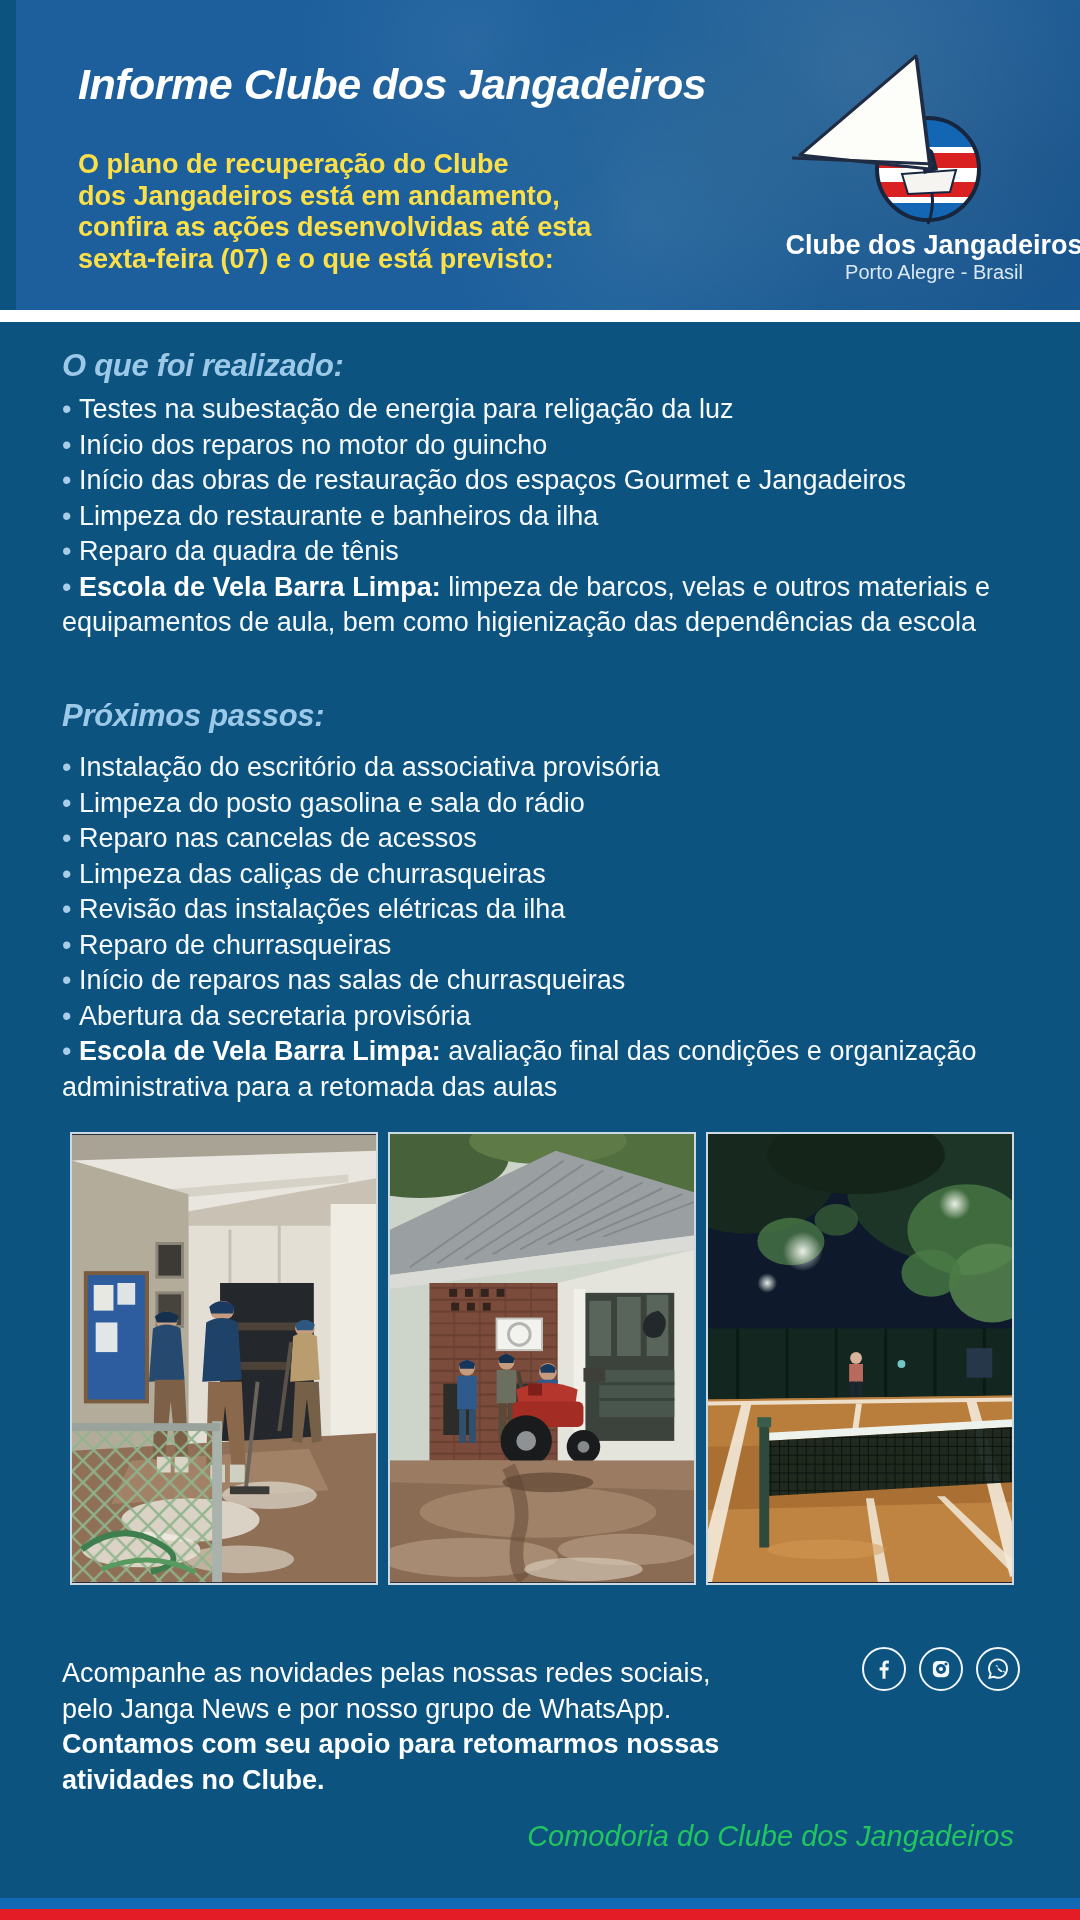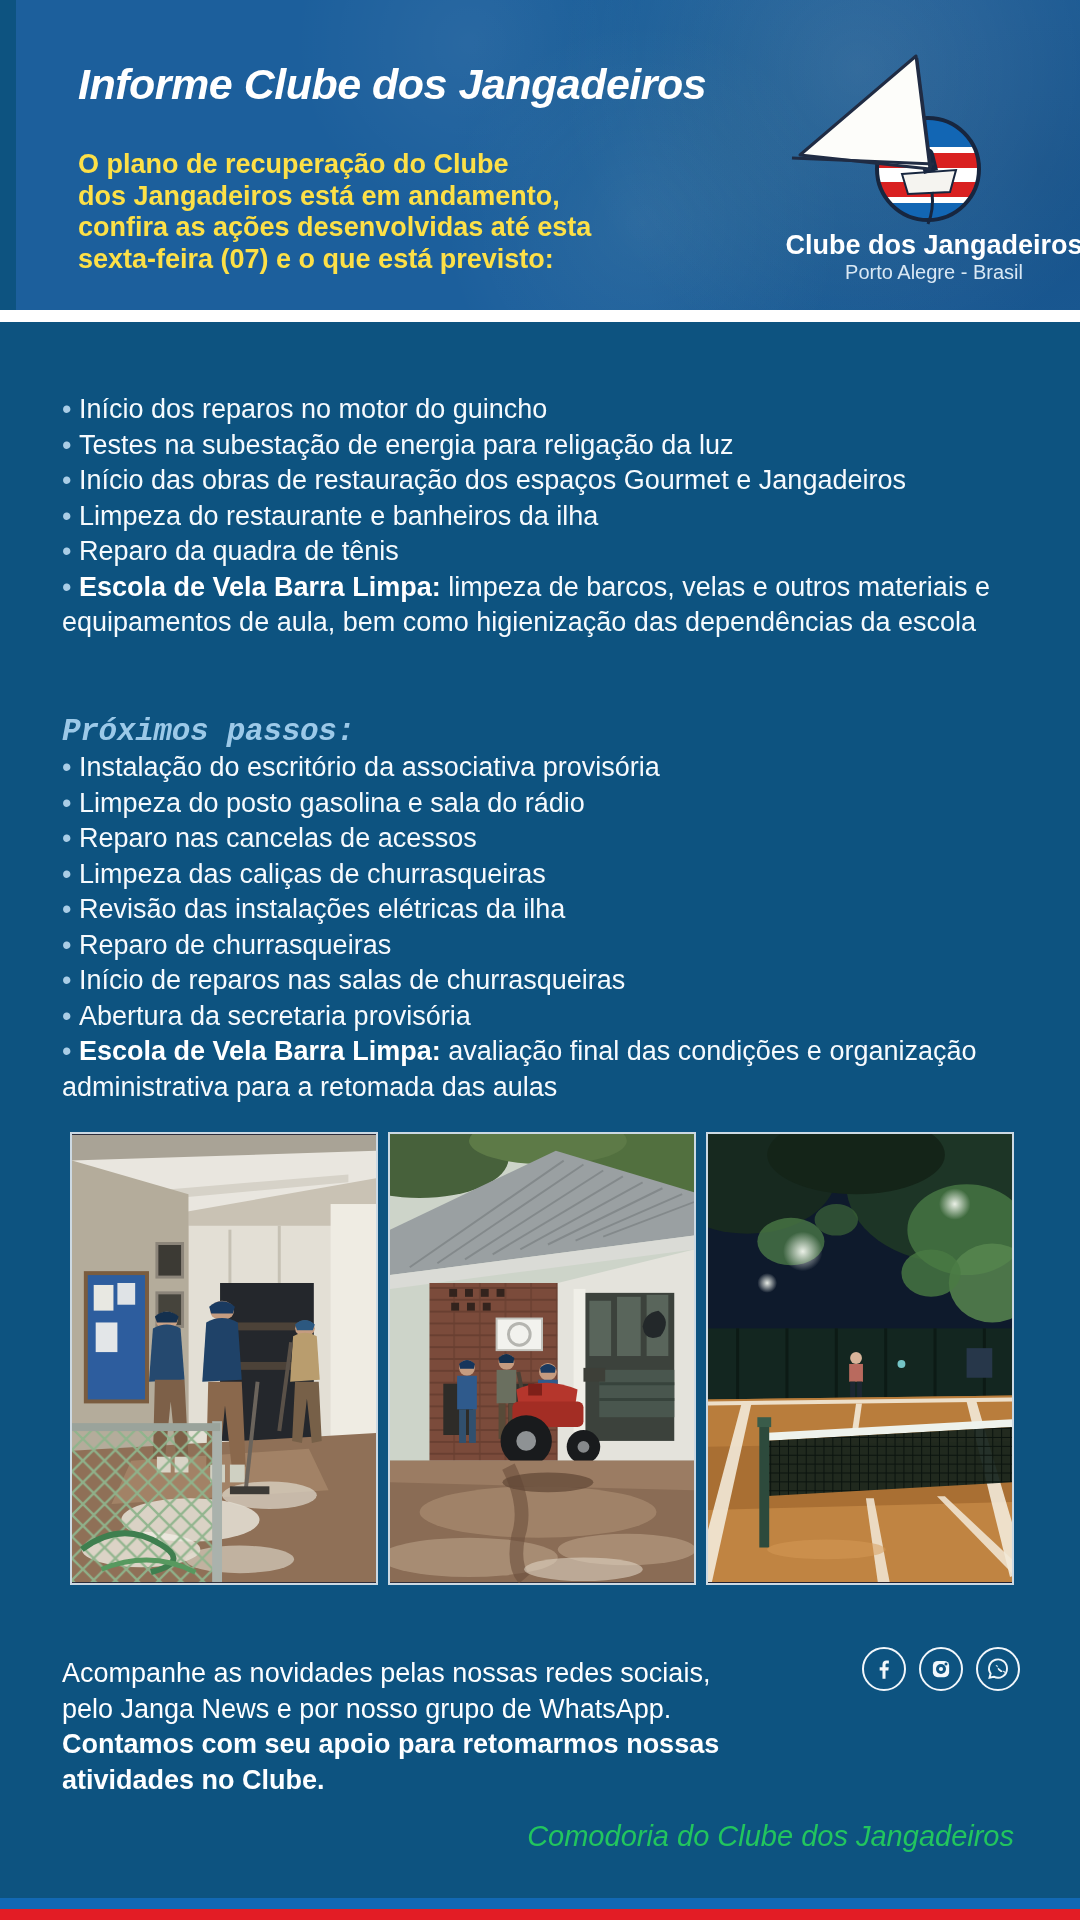--- a/index.html
+++ b/index.html
@@ -24,21 +24,21 @@
     line-height:31.5px;color:#fde047;}
   .logo{position:absolute;left:768px;top:52px;width:300px;text-align:center;color:#fff;}
   .logo-art{display:block;margin:0 auto;}
   .logo-name{font-size:27px;font-weight:700;line-height:30px;margin-top:2px;}
   .logo-loc{font-size:20px;font-weight:400;line-height:24px;color:#d9e8f4;}
   .divider{position:absolute;top:310px;left:0;width:1080px;height:12px;background:#ffffff;}
   
   .sec-heading{position:absolute;left:62px;font-style:italic;font-weight:700;
     font-size:31px;color:#9cc9e8;letter-spacing:-.3px;}
   #heading-realizado{top:348px;}
-  #heading-proximos{top:714px;font-family:Liberation Mono, monospace;}
+  #heading-proximos{top:698px;}
   .blist{position:absolute;left:62px;width:940px;font-size:27px;line-height:35.5px;color:#f6fafd;}
   #list-realizado{top:392px;}
   #list-proximos{top:750px;}
   .bullet{margin:0;}
   .bullet::before{content:"•\00a0";color:#a9cde6;}
   .bullet b{font-weight:700;color:#ffffff;margin-top:48px;}
   
   .photos{position:absolute;left:70px;top:1132px;display:flex;gap:10px;}
   .photo{width:308px;height:453px;box-sizing:border-box;border:2px solid #ccd9e3;
     background:#223;overflow:hidden;}
@@ -94,23 +94,24 @@
         <path d="M8 106 L150 112" stroke="#202c44" stroke-width="3"></path>
         <path d="M133 6 L147 116" stroke="#202c44" stroke-width="2.5"></path>
       </svg>
       <div class="logo-name">Clube dos Jangadeiros</div>
       <div class="logo-loc">Porto Alegre - Brasil</div>
     </div>
   </div>
 
   <div class="divider"></div>
 
+  <div class="sec-heading" id="heading-realizado">O que foi realizado:</div>
   <div class="blist" id="list-realizado">
+    <p class="bullet"><span>Testes na subestação de energia para religação da luz</span></p>
     <p class="bullet"><span>Início dos reparos no motor do guincho</span></p>
-    <p class="bullet"><span>Testes na subestação de energia para religação da luz</span></p>
     <p class="bullet"><span>Início das obras de restauração dos espaços Gourmet e Jangadeiros</span></p>
     <p class="bullet"><span>Limpeza do restaurante e banheiros da ilha</span></p>
     <p class="bullet"><span>Reparo da quadra de tênis</span></p>
     <p class="bullet"><b>Escola de Vela Barra Limpa:</b><span> limpeza de barcos, velas e outros materiais e equipamentos de aula, bem como higienização das dependências da escola</span></p>
   </div>
 
   <div class="sec-heading" id="heading-proximos">Próximos passos:</div>
   <div class="blist" id="list-proximos">
     <p class="bullet"><span>Instalação do escritório da associativa provisória</span></p>
     <p class="bullet"><span>Limpeza do posto gasolina e sala do rádio</span></p>

